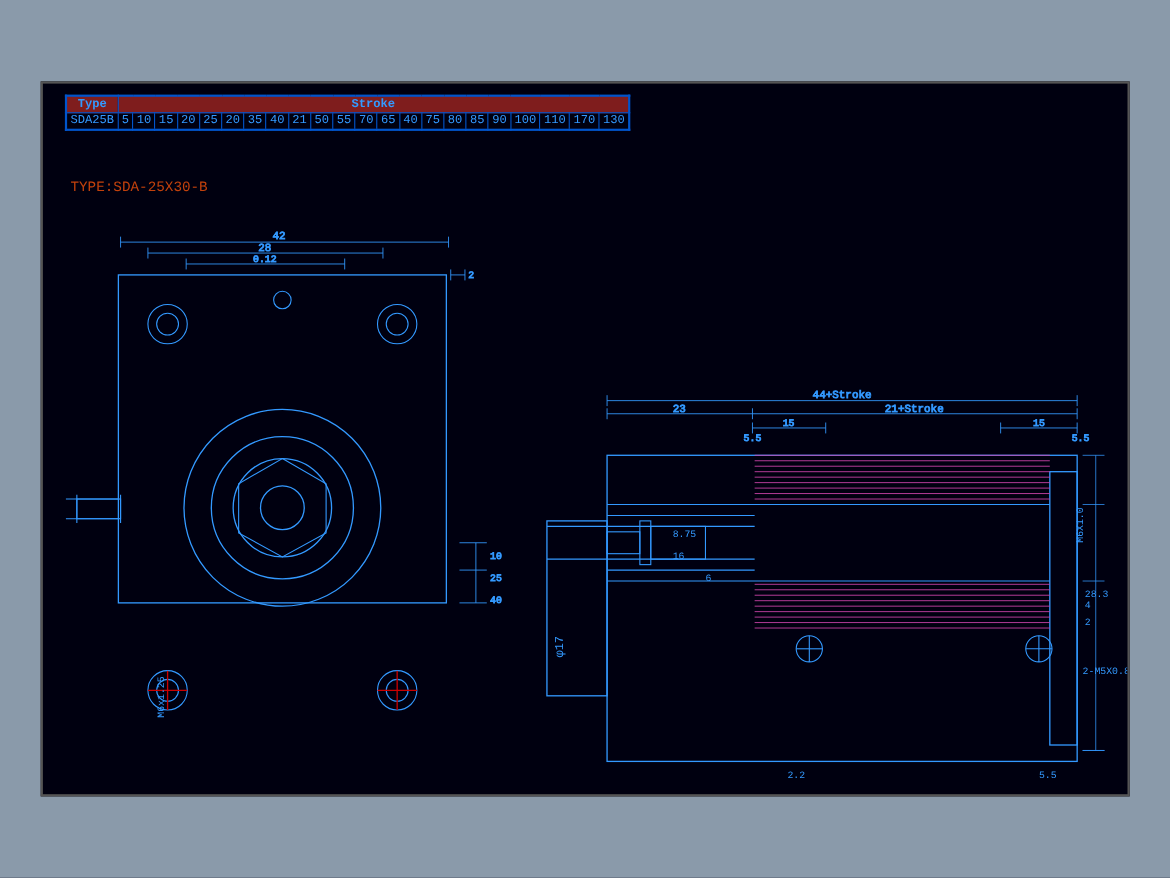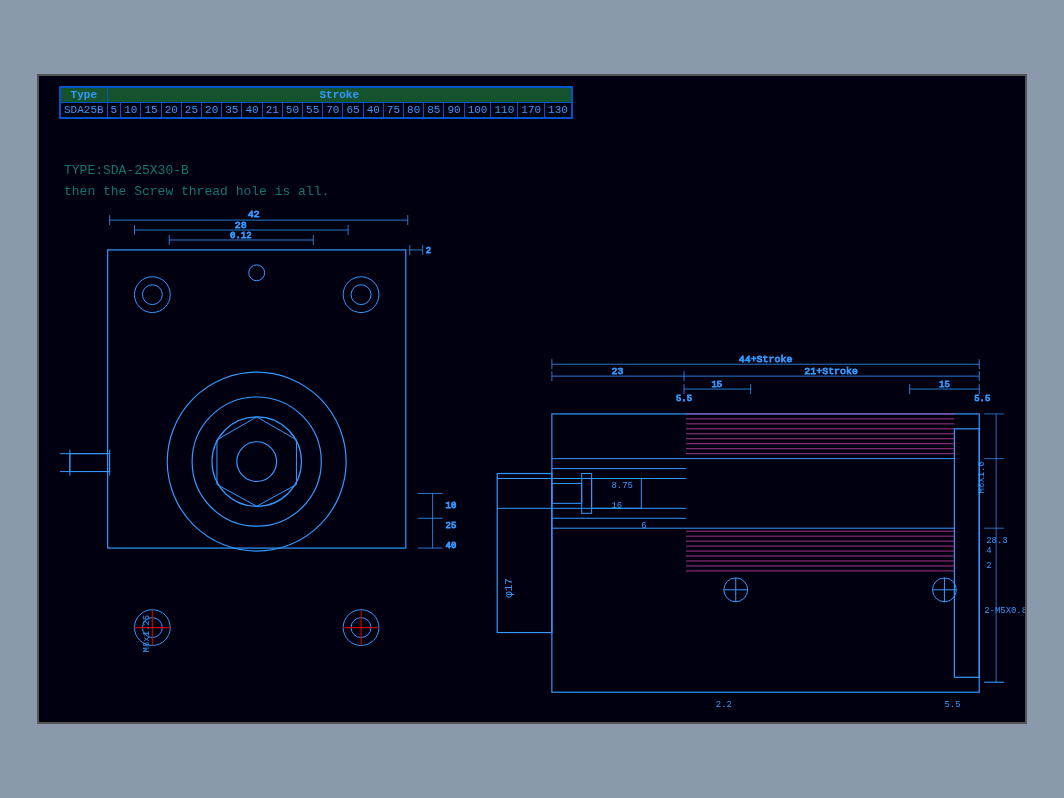--- a/index.html
+++ b/index.html
@@ -31,28 +31,28 @@
     }
     .type-table th, .type-table td {
       border: 1px solid #0055cc;
       color: #3399ff;
       font-size: 11px;
       text-align: center;
       padding: 1px 3px;
       font-family: 'Courier New', monospace;
     }
     .type-table .stroke-header {
-      background: #14532d;
+      background: #7f1d1d;
     }
     
     .annotation {
       position: absolute;
       top: 85px;
       left: 25px;
-      color: #0f766e;
+      color: #c2410c;
       font-size: 13px;
       font-family: 'Courier New', monospace;
       line-height: 1.6;
     }
     
     .drawing-svg {
       position: absolute;
       top: 0;
       left: 0;
       width: 100%;
@@ -93,21 +93,20 @@
           <td>100</td>
           <td>110</td>
           <td>170</td>
           <td>130</td>
         </tr>
   </tbody>
     </table>
 
   <div class="annotation">
     <div>TYPE:SDA-25X30-B</div>
-    <div>then the Screw thread hole is all.</div>
   </div>
 
   <svg class="drawing-svg" viewBox="0 0 990 650">
 
     <g stroke="#3399ff" stroke-width="0.8" fill="none">
 
       <line x1="70" y1="145" x2="370" y2="145"></line>
       <line x1="70" y1="140" x2="70" y2="150"></line>
       <line x1="370" y1="140" x2="370" y2="150"></line>
       <text x="215" y="142" fill="#3399ff" font-size="10" text-anchor="middle" font-family="Courier New">42</text>

